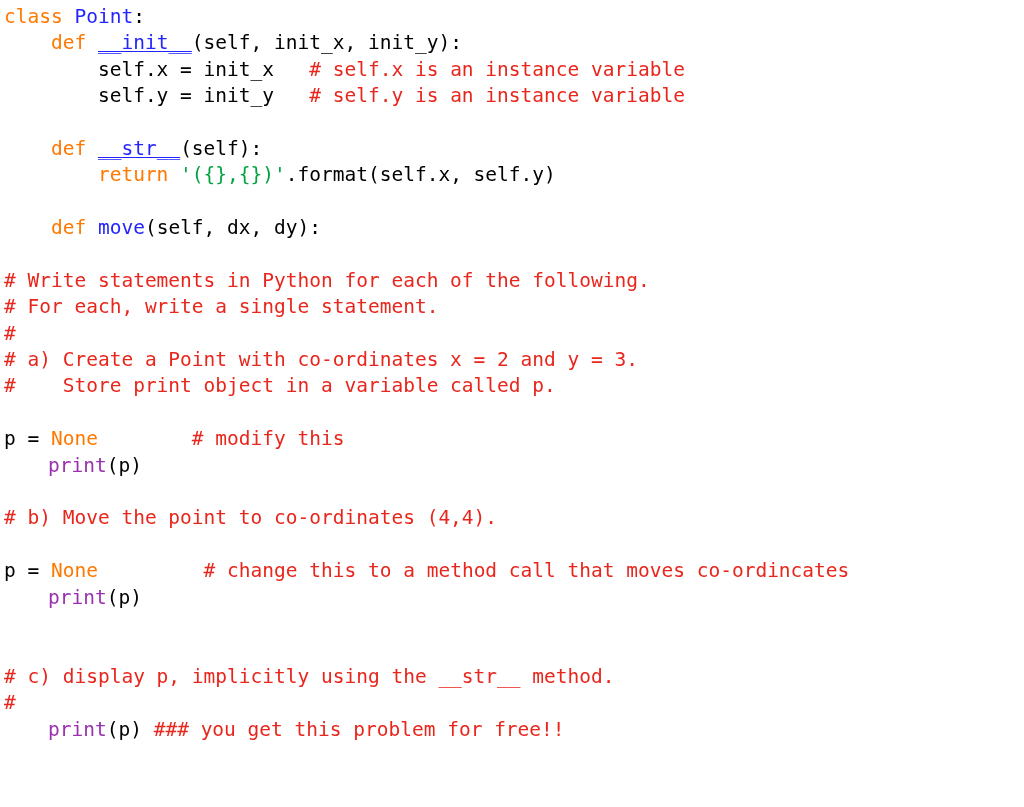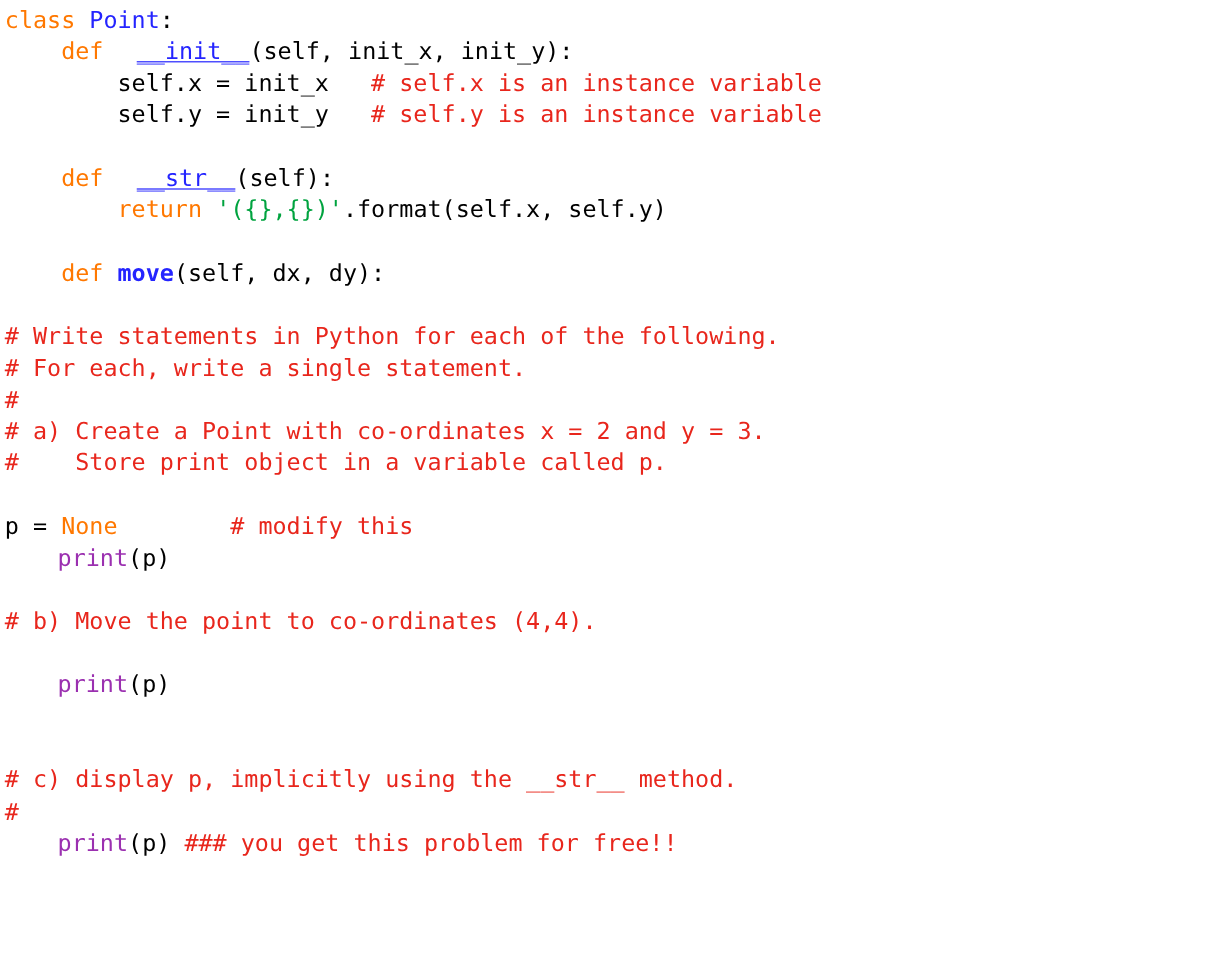--- a/index.html
+++ b/index.html
@@ -29,22 +29,22 @@
     height: 26.4px;
     white-space: pre;
     letter-spacing: 0px;
     color: #000000;
     font-weight: normal;
   }
   .tok { white-space: pre; }
   .tok-default  { color: #000000; }
   .tok-keyword  { color: #ff7800; }
   .tok-builtin  { color: #9b30b0; margin-left: 44px; }
-  .tok-defname  { color: #2424ff; font-weight: bold; }
-  .tok-defname-dunder { color: #2424ff; text-decoration: underline; text-underline-offset: 2px; margin-left: 16px; }
+  .tok-defname  { color: #2424ff; }
+  .tok-defname-dunder { color: #2424ff; text-decoration: underline; text-underline-offset: 2px; }
   .tok-classname { color: #2424ff; }
   .tok-string   { color: #00a33f; }
   .tok-comment  { color: #e8261c; }
   .blank-line { height: 26.4px; }
 </style>
 </head>
 <body>
 
 <div id="code-surface">
   <div id="code-lines">
@@ -62,20 +62,21 @@
       <div class="code-line"><span class="tok tok-comment"># For each, write a single statement.</span></div>
       <div class="code-line"><span class="tok tok-comment">#</span></div>
       <div class="code-line"><span class="tok tok-comment"># a) Create a Point with co-ordinates x = 2 and y = 3.</span></div>
       <div class="code-line"><span class="tok tok-comment">#    Store print object in a variable called p.</span></div>
       <div class="code-line blank-line">&nbsp;</div>
       <div class="code-line"><span class="tok tok-default">p = </span><span class="tok tok-keyword">None</span><span class="tok tok-default">        </span><span class="tok tok-comment"># modify this</span></div>
       <div class="code-line"><span class="tok tok-builtin">print</span><span class="tok tok-default">(p)</span></div>
       <div class="code-line blank-line">&nbsp;</div>
       <div class="code-line"><span class="tok tok-comment"># b) Move the point to co-ordinates (4,4).</span></div>
       <div class="code-line blank-line">&nbsp;</div>
+      <div class="code-line"><span class="tok tok-default">p = </span><span class="tok tok-keyword">None</span><span class="tok tok-default">         </span><span class="tok tok-comment"># change this to a method call that moves co-ordincates</span></div>
       <div class="code-line"><span class="tok tok-builtin">print</span><span class="tok tok-default">(p)</span></div>
       <div class="code-line blank-line">&nbsp;</div>
       <div class="code-line blank-line">&nbsp;</div>
       <div class="code-line"><span class="tok tok-comment"># c) display p, implicitly using the __str__ method.</span></div>
       <div class="code-line"><span class="tok tok-comment">#</span></div>
       <div class="code-line"><span class="tok tok-builtin">print</span><span class="tok tok-default">(p) </span><span class="tok tok-comment">### you get this problem for free!!</span></div>
     </div>
 </div>
 
 </body></html>

